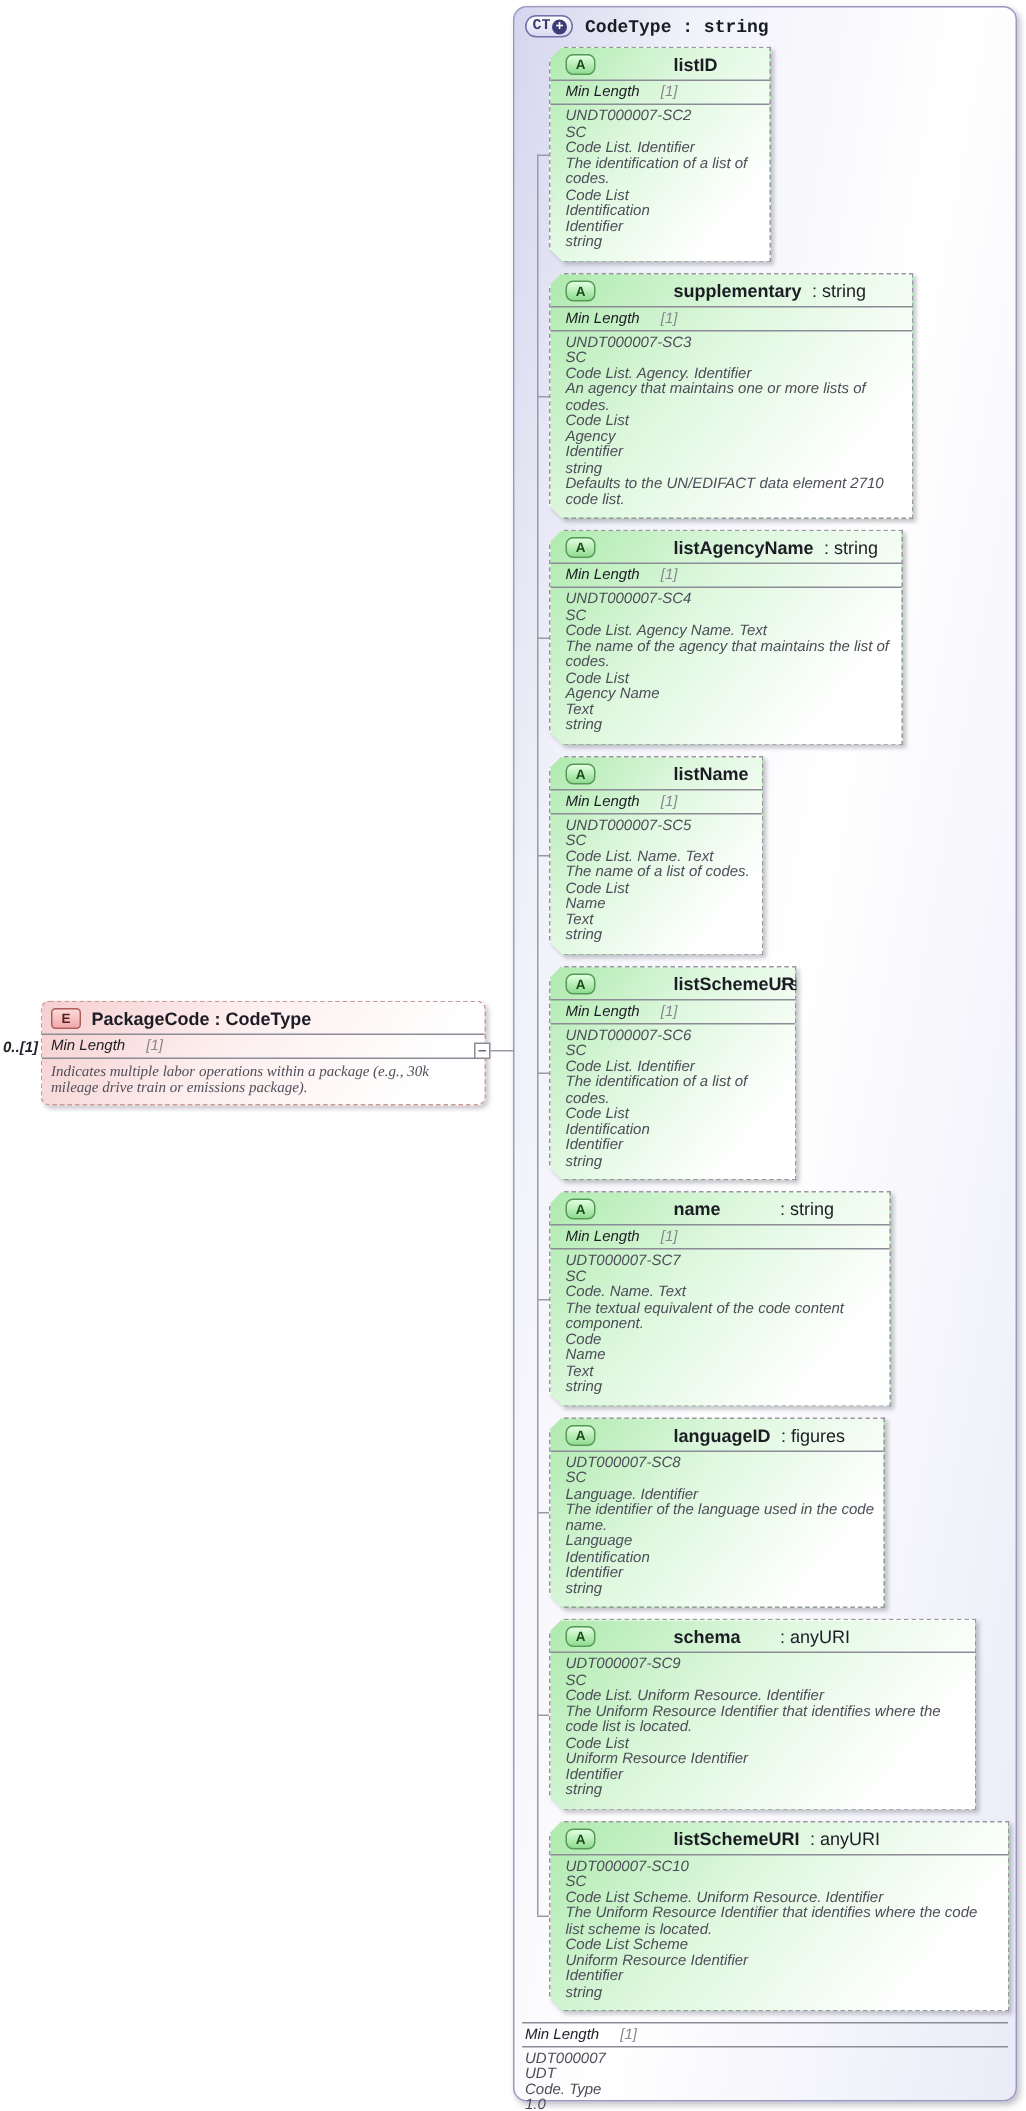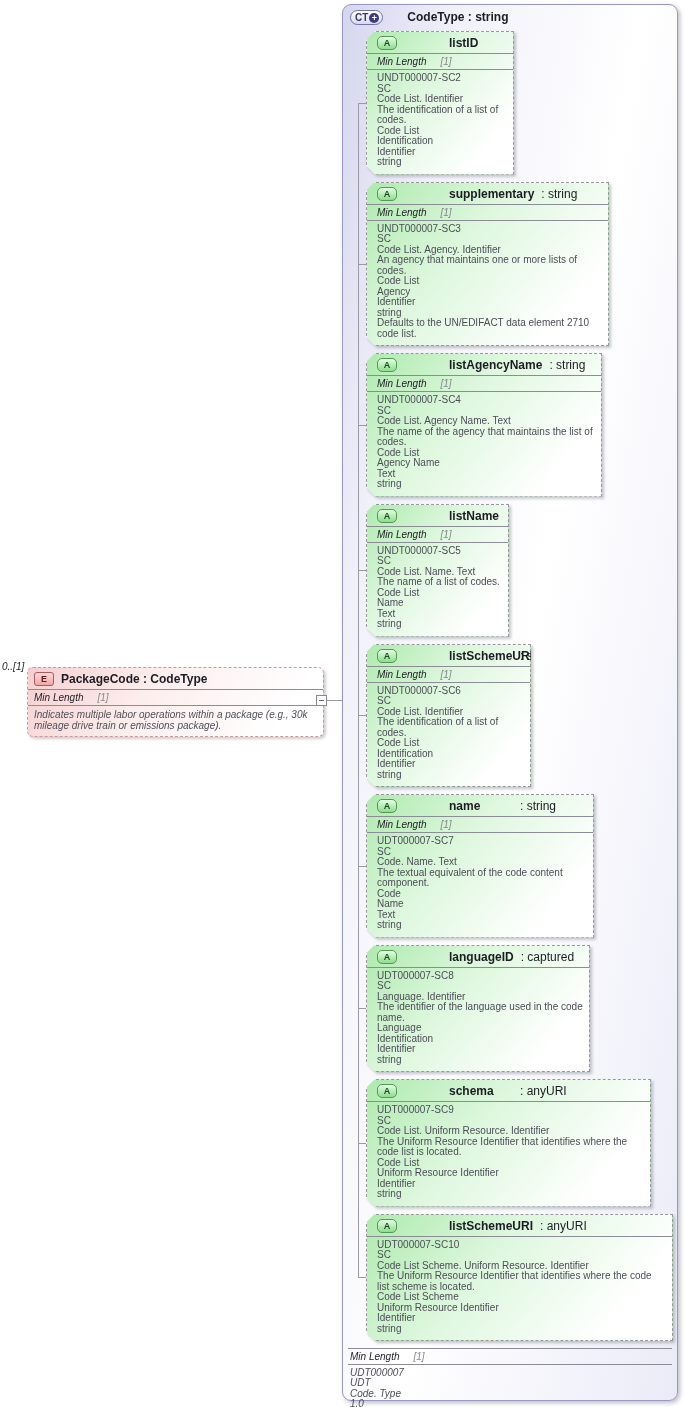--- a/index.html
+++ b/index.html
@@ -7,66 +7,66 @@
   .canvas{position:relative;width:684px;height:1407px;background:#ffffff;overflow:hidden;}
 
   
   .h-line{position:absolute;height:1px;background:#9a9aa6;}
   .collapse-handle{position:absolute;width:9px;height:9px;background:#ffffff;border:1px solid #8a8a96;
       background-image:linear-gradient(#6a6a76,#6a6a76);background-repeat:no-repeat;background-size:5px 1px;background-position:center;}
   .rail{position:absolute;width:1px;background:#9a9aa6;}
   .stub{position:absolute;left:-8px;top:50%;width:8px;height:1px;background:#9a9aa6;}
 
   
-  .cardinality{position:absolute;left:2px;top:661px;font-size:10px;font-style:italic;color:#22222a;}
+  .cardinality{position:absolute;left:2px;top:693px;font-size:10px;font-style:italic;color:#22222a;font-weight:bold;}
 
   
   .element-box{position:absolute;left:27px;top:667px;width:295px;
       border:1px dashed #c99a9a;border-radius:6px;
       background:linear-gradient(125deg,#f6cfcf 0%,#fdeeee 40%,#ffffff 85%);
       box-shadow:2px 2px 3px rgba(120,110,120,0.35);}
   .box-title-row{display:flex;align-items:center;gap:7px;padding:4px 6px 3px 6px;border-bottom:1px solid #8c8c96;}
   .box-title{font-size:12px;font-weight:bold;color:#1c1c24;white-space:nowrap;}
   .facet-row{display:flex;gap:14px;padding:2px 6px;border-bottom:1px solid #8c8c96;font-size:10px;font-style:italic;}
   .facet-name{color:#1c1c24;}
   .facet-value{color:#87878f;}
-  .box-desc{padding:3px 6px 5px 6px;font-size:10px;font-style:italic;color:#50505a;line-height:11px;}
+  .box-desc{padding:3px 6px 5px 6px;font-size:10px;font-style:italic;color:#50505a;line-height:11px;font-family:Liberation Serif, serif;}
 
   
   .badge{display:inline-flex;align-items:center;justify-content:center;flex:0 0 auto;
       width:18px;height:12px;font-size:9px;font-weight:bold;border-radius:3px;}
   .badge-e{background:linear-gradient(#fbdada,#f0a8a8);border:1px solid #ad5c5c;color:#5c1d1d;}
   .badge-a{background:linear-gradient(#e2ffe2,#8fdc8f);border:1px solid #569956;color:#1d4a1d;border-radius:5px;}
   .badge-ct{display:inline-flex;align-items:center;gap:1px;height:13px;padding:0 3px 0 4px;
       border:1px solid #7272a8;border-radius:8px;background:linear-gradient(#ffffff,#d9d9f1);}
   .ct-text{font-size:10px;font-weight:bold;color:#3a3a6e;}
   .ct-plus{display:inline-flex;align-items:center;justify-content:center;width:10px;height:10px;border-radius:50%;
       background:#3c3c78;color:#ffffff;font-size:9px;font-weight:bold;line-height:10px;}
 
   
   .type-container{position:absolute;left:342px;top:4px;width:336px;height:1397px;box-sizing:border-box;
       border:1px solid #9898c2;border-radius:9px;
       background:linear-gradient(100deg,#d5d5ee 0%,#f1f1fa 20%,#ffffff 52%,#ebebf8 100%);
       box-shadow:2px 2px 4px rgba(110,110,130,0.45);}
-  .ct-title-row{display:flex;align-items:flex-start;gap:24px;padding:5px 8px 3px 7px;}
+  .ct-title-row{display:flex;align-items:center;gap:8px;padding:5px 8px 3px 7px;font-family:Liberation Mono, monospace;}
   .ct-title{font-size:12px;font-weight:bold;color:#1c1c24;}
 
   
   .attrs{position:relative;padding:3px 0 0 23px;}
   .attr-row{position:relative;margin-bottom:7px;}
   .attr-box{position:relative;box-sizing:border-box;
       border:1px dashed #98989e;
       background:linear-gradient(130deg,#aeeaae 0%,#ddf7dd 38%,#ffffff 82%);
       clip-path:polygon(9px 0,100% 0,100% 100%,9px 100%,0 calc(100% - 9px),0 9px);}
   .attr-shadow{filter:drop-shadow(2px 2px 1.5px rgba(110,110,125,0.4));}
   .attr-title-row{display:flex;align-items:center;gap:7px;padding:4px 6px 3px 10px;border-bottom:1px solid #8c8c96;}
   .attr-name{font-size:12px;font-weight:bold;color:#1c1c24;display:inline-block;min-width:64px;white-space:nowrap;padding-left:45px;}
   .attr-type{font-size:12px;font-weight:normal;color:#1c1c24;white-space:nowrap;}
   .attr-facet{display:flex;gap:14px;padding:2px 6px 2px 10px;border-bottom:1px solid #8c8c96;font-size:10px;font-style:italic;}
-  .attr-details{padding:3px 6px 6px 10px;font-size:10px;color:#4d4d58;line-height:10.5px;white-space:pre-line;}
+  .attr-details{padding:3px 6px 6px 10px;font-size:10px;font-style:italic;color:#4d4d58;line-height:10.5px;white-space:pre-line;}
 
   
   .type-facet{display:flex;gap:14px;margin:3px 5px 0 5px;padding:2px 2px;
       border-top:1px solid #8c8c96;border-bottom:1px solid #8c8c96;font-size:10px;font-style:italic;}
   .type-details{margin:0 5px;padding:3px 2px 4px 2px;font-size:10px;font-style:italic;color:#4d4d58;line-height:10.4px;white-space:pre-line;}
 </style>
 </head>
 <body>
 
 <div class="canvas">
@@ -251,21 +251,21 @@
     </div>
   </div>
 
   <div class="attr-row">
     <div class="stub"></div>
     <div class="attr-shadow">
       <div class="attr-box" style="width: 224px;">
         <div class="attr-title-row">
           <span class="badge badge-a attr-badge">A</span>
           <span class="attr-name">languageID</span>
-          <span class="attr-type">: captured</span>
+          <span class="attr-type">: figures</span>
         </div>
 
         <div class="attr-details">UDT000007-SC8
 SC
 Language. Identifier
 The identifier of the language used in the code name.
 Language
 Identification
 Identifier
 string</div>

